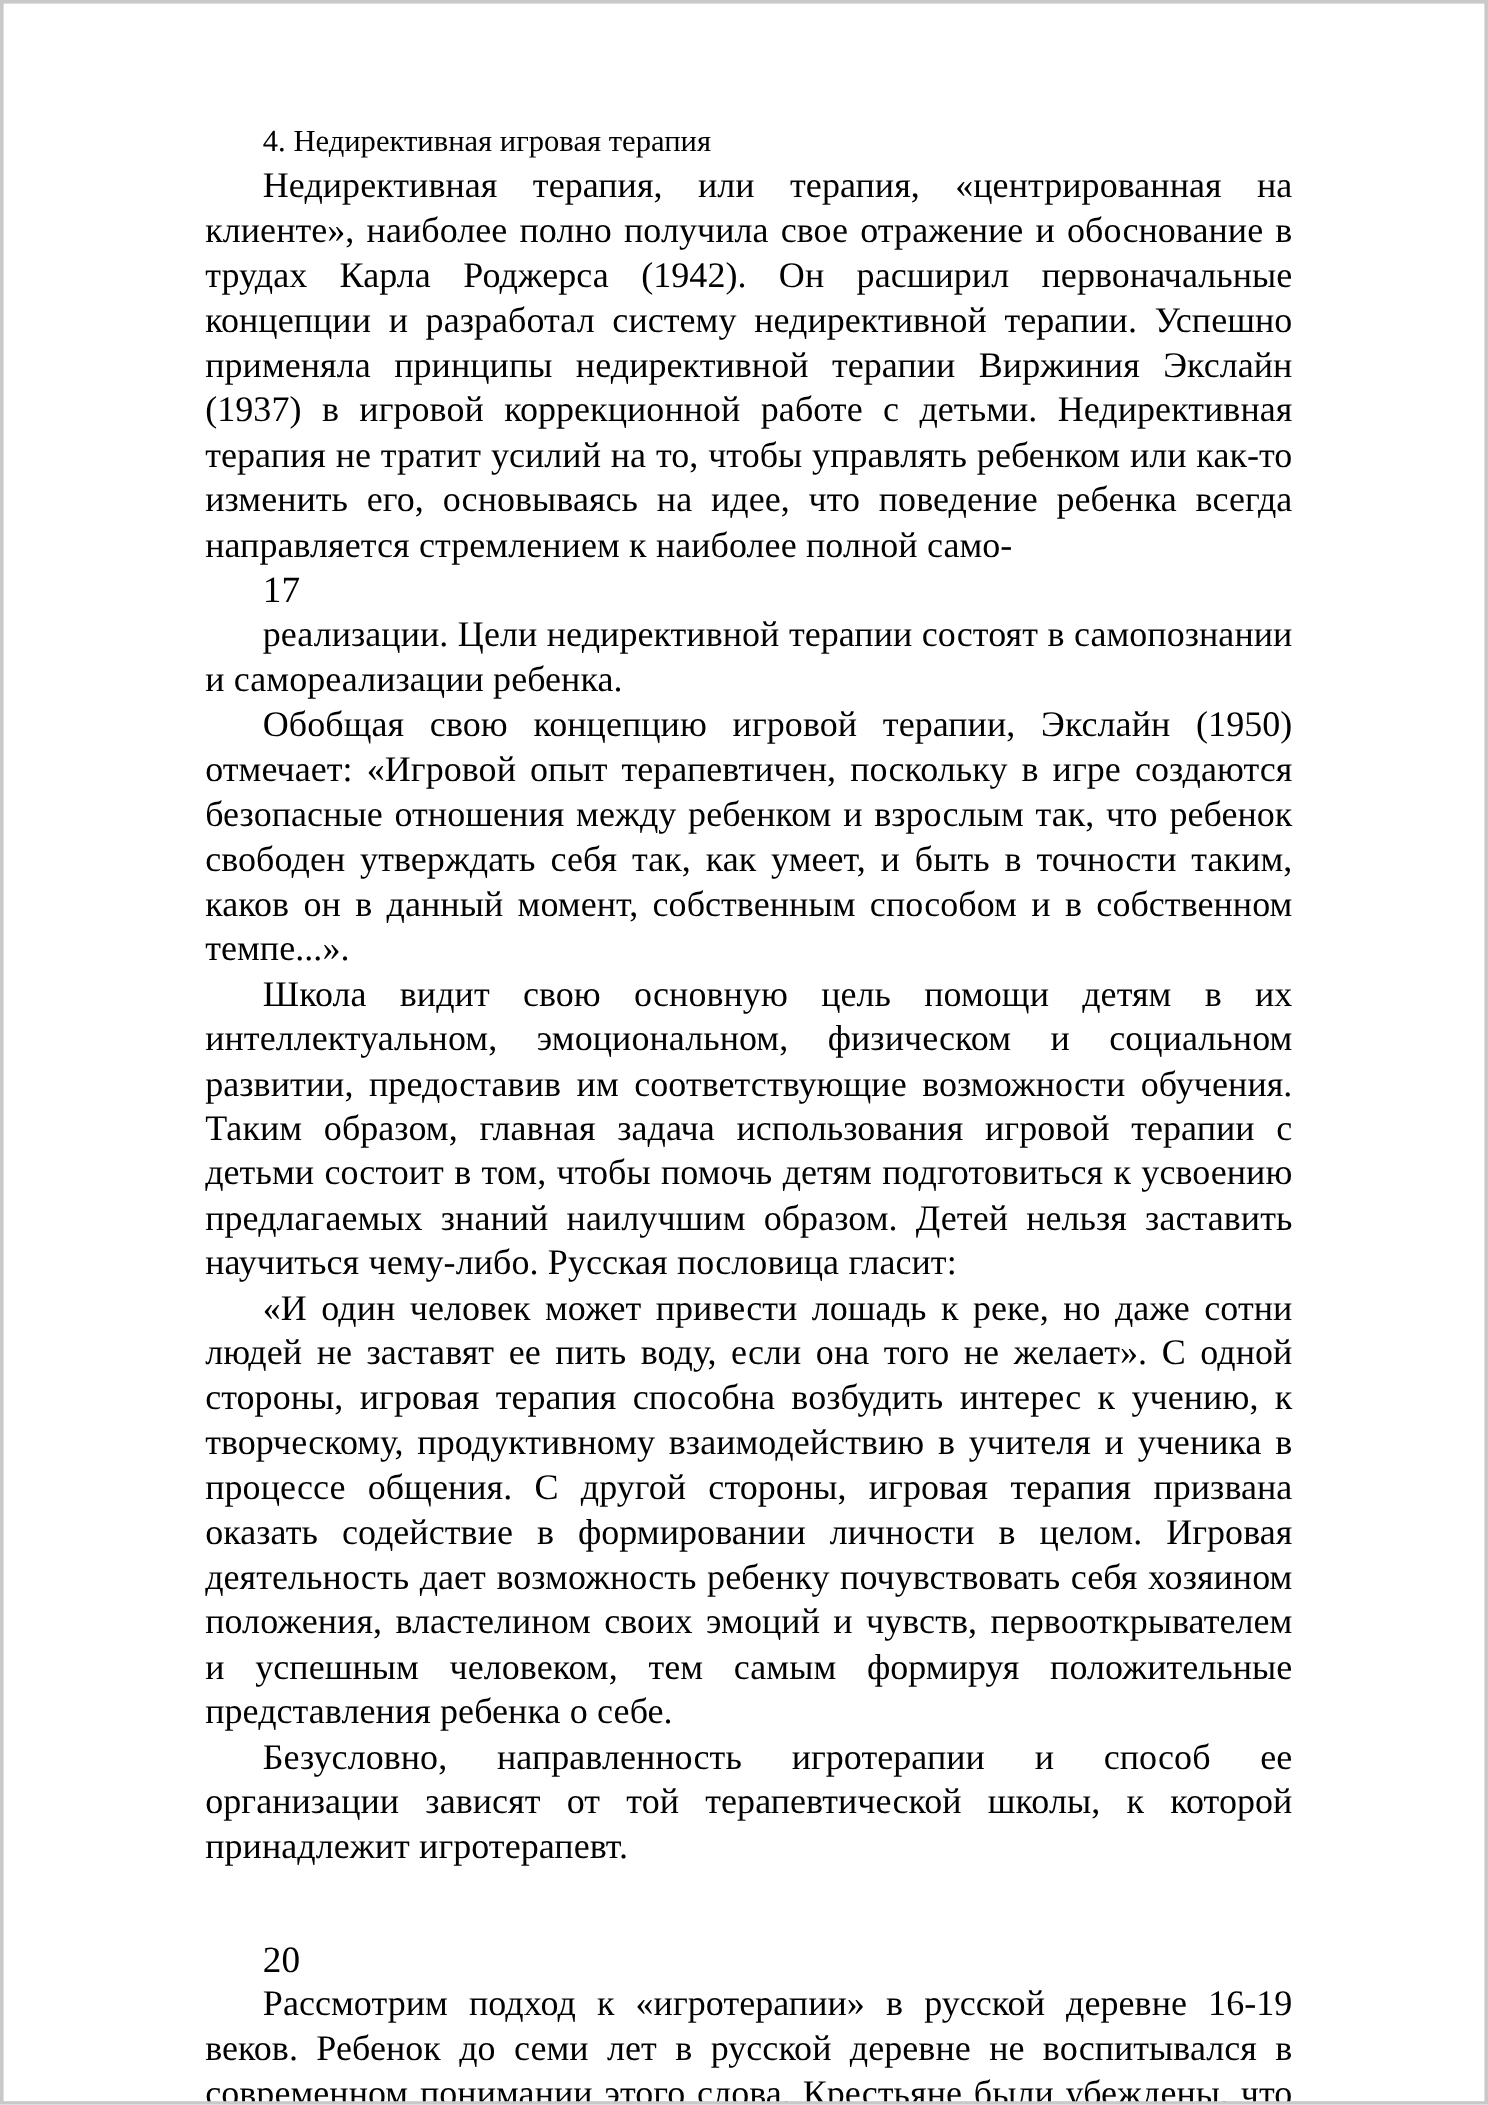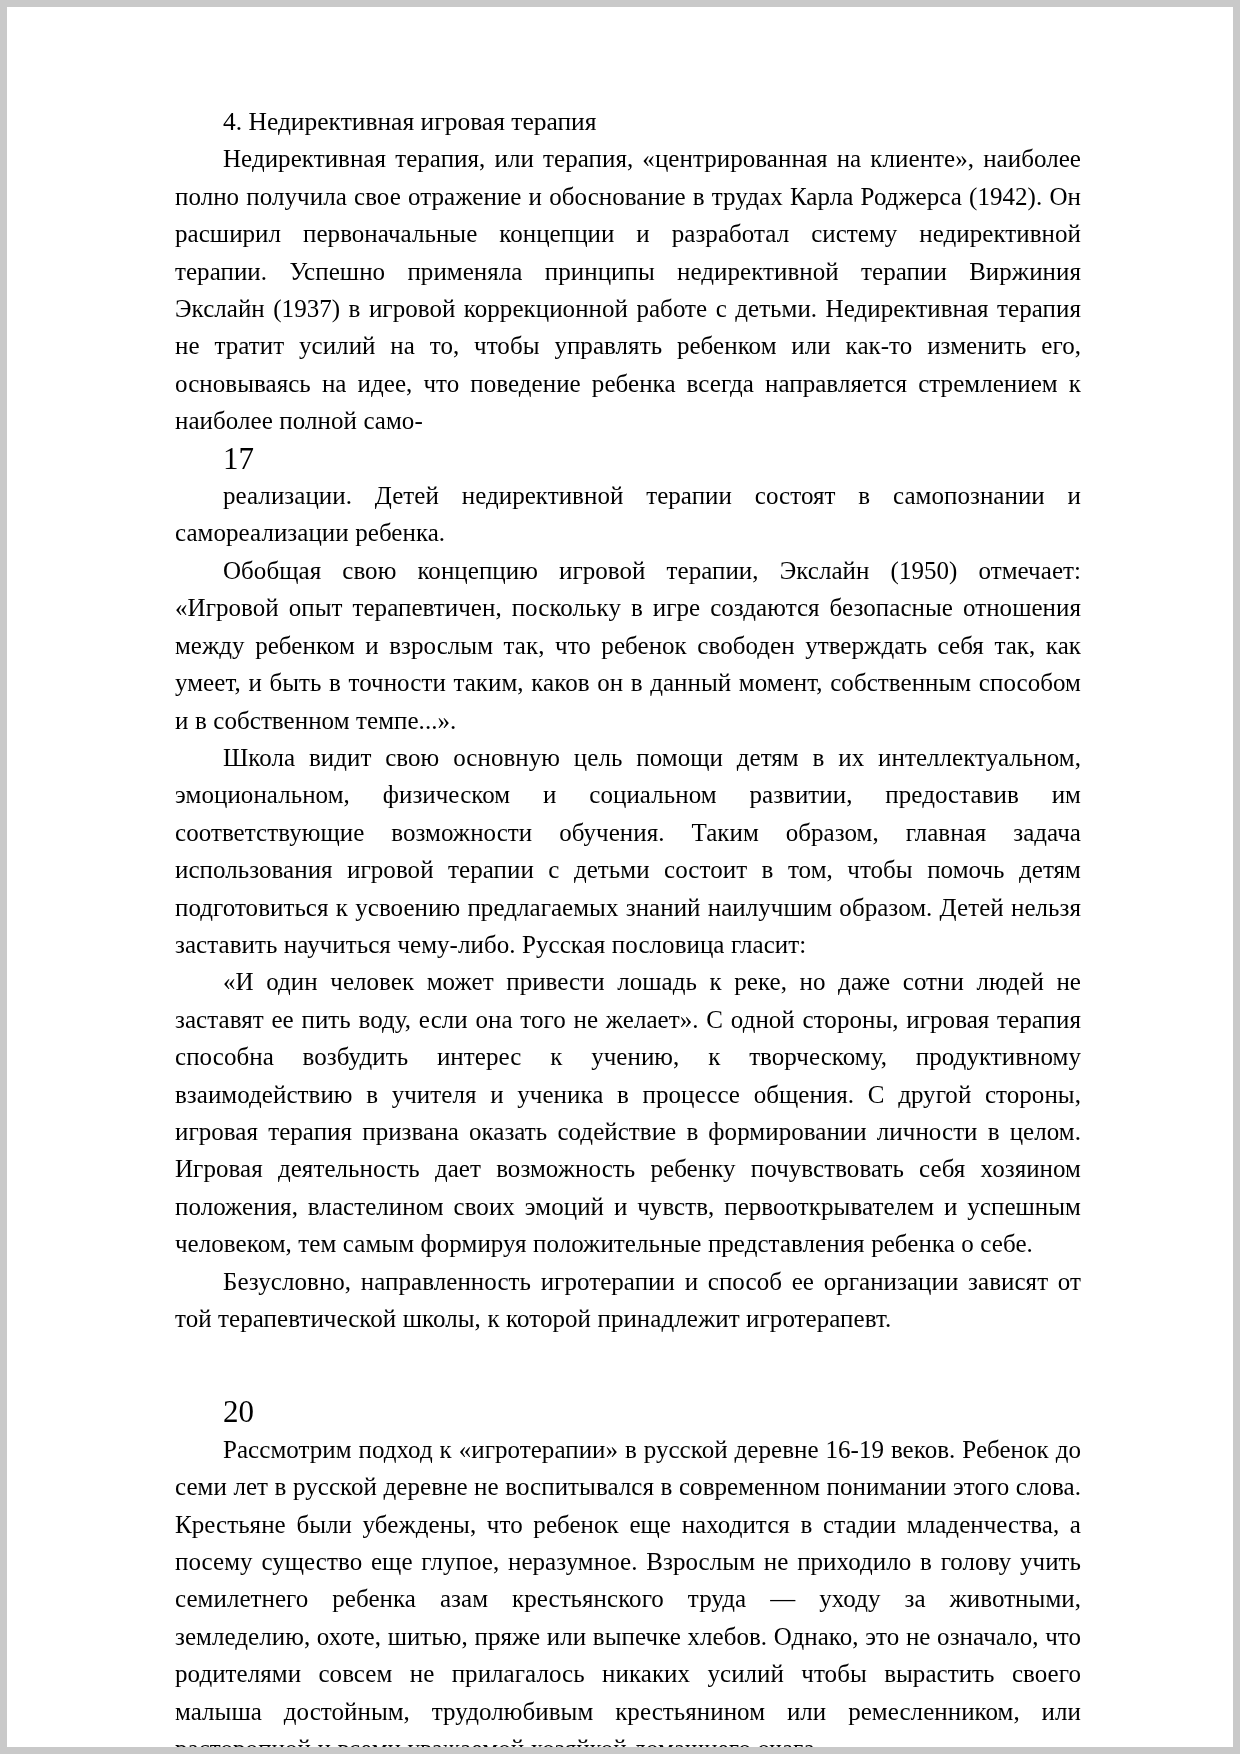--- a/index.html
+++ b/index.html
@@ -12,34 +12,34 @@
     font-family: "Liberation Serif", "DejaVu Serif", serif;
     color: #000000;
   }
   .page {
     position: relative;
     width: 1240px;
     height: 1754px;
     margin: 0 auto;
     background: #ffffff;
     box-sizing: border-box;
-    border: 7px solid #1d4ed8;
+    border: 3px solid #1d4ed8;
     overflow: hidden;
   }
   .content {
     position: absolute;
     left: 168px;
     top: 96px;
     width: 906px;
   }
   p.para {
     margin: 0;
     text-align: justify;
     text-indent: 48px;
-    font-size: 25px;
+    font-size: 30px;
     line-height: 37.4px;
     letter-spacing: 0.05px;
     word-spacing: 0.2px;
     hyphens: none;
   }
   p.pagenum {
     margin: 0;
     text-align: left;
     text-indent: 48px;
     font-size: 31px;
@@ -61,21 +61,21 @@
 
 <div class="page" style="background: rgb(255, 255, 255); border-color: rgb(201, 201, 201); color: rgb(0, 0, 0);">
   <div class="content">
 
     <p class="heading-line">4. Недирективная игровая терапия</p>
 
     <p class="para">Недирективная терапия, или терапия, «центрированная на клиенте», наиболее полно получила свое отражение и обоснование в трудах Карла Роджерса (1942). Он расширил первоначальные концепции и разработал систему недирективной терапии. Успешно применяла принципы недирективной терапии Виржиния Экслайн (1937) в игровой коррекционной работе с детьми. Недирективная терапия не тратит усилий на то, чтобы управлять ребенком или как-то изменить его, основываясь на идее, что поведение ребенка всегда направляется стремлением к  наиболее полной само-</p>
 
     <p class="pagenum">17</p>
 
-    <p class="para">реализации. Детей недирективной терапии состоят в самопознании и самореализации ребенка.</p>
+    <p class="para">реализации. Цели недирективной терапии состоят в самопознании и самореализации ребенка.</p>
 
     <p class="para">Обобщая свою концепцию игровой терапии, Экслайн (1950) отмечает: «Игровой опыт терапевтичен, поскольку в игре создаются безопасные отношения между ребенком и взрослым так, что ребенок свободен утверждать себя так, как умеет, и быть в точности таким, каков он в данный момент, собственным способом и в собственном темпе...».</p>
 
 
     <p class="para">Школа видит свою основную цель помощи детям в их интеллектуальном, эмоциональном, физическом и социальном развитии, предоставив им соответствующие возможности обучения. Таким образом, главная задача использования игровой терапии с детьми состоит в том, чтобы помочь детям подготовиться к усвоению предлагаемых знаний наилучшим образом. Детей нельзя заставить научиться чему-либо. Русская пословица гласит:</p>
 
     <p class="para">«И один человек может привести лошадь к реке, но даже сотни людей не заставят ее пить воду, если она того не желает». С одной стороны, игровая терапия способна возбудить интерес к учению, к творческому, продуктивному взаимодействию в учителя и ученика в процессе общения. С другой стороны, игровая терапия призвана оказать содействие в формировании личности в целом. Игровая деятельность дает возможность ребенку почувствовать себя хозяином положения, властелином своих эмоций и чувств, первооткрывателем и успешным человеком, тем самым формируя положительные представления ребенка о себе.</p>
 
     <p class="para">Безусловно, направленность игротерапии и способ ее организации зависят от той терапевтической школы, к которой принадлежит игротерапевт.</p>
 

